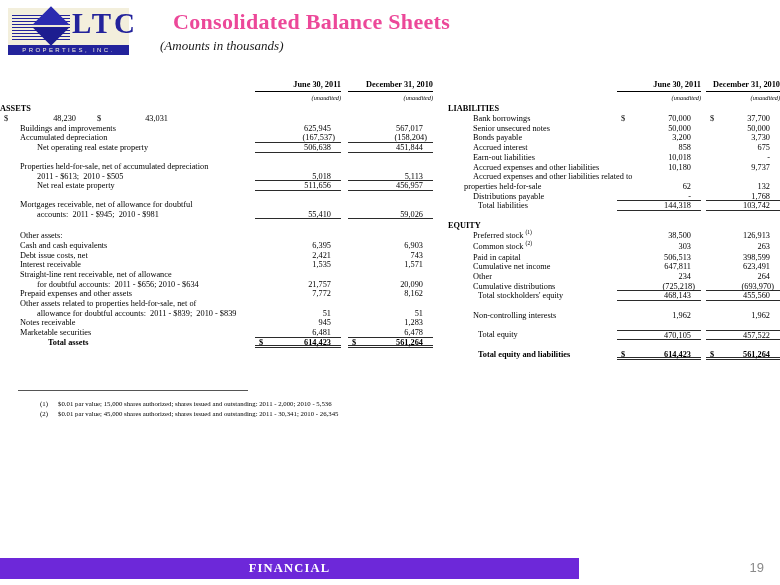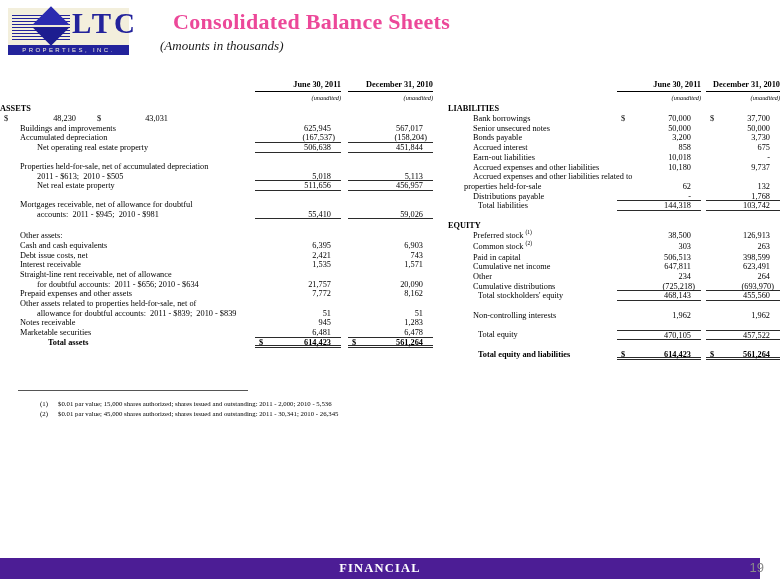--- a/index.html
+++ b/index.html
@@ -53,21 +53,21 @@
   .b{font-weight:bold;}
   sup{font-size:5.5px;line-height:0;vertical-align:super;}
 
   
   #fnline{position:absolute;left:18px;top:390px;width:230px;border-top:1px solid #555;}
   #footnotes{position:absolute;left:40px;top:399px;font-size:6.8px;line-height:10px;}
   .fn{display:flex;}
   .fn .mk{width:18px;}
 
   
-  #footerbar{position:absolute;left:0;top:558px;width:760px;height:21px;background:#4c1d95;
+  #footerbar{position:absolute;left:0;top:558px;width:579px;height:21px;background:#6d28d9;
       color:#fff;font-weight:bold;font-size:12.5px;letter-spacing:1.2px;text-align:center;
       line-height:21px;}
   #pagenum{position:absolute;right:16px;top:560px;font-size:13px;color:#8a8a8a;
       font-family:"Liberation Sans",sans-serif;}
 </style>
 </head>
 <body>
 
 <div id="page">
 

